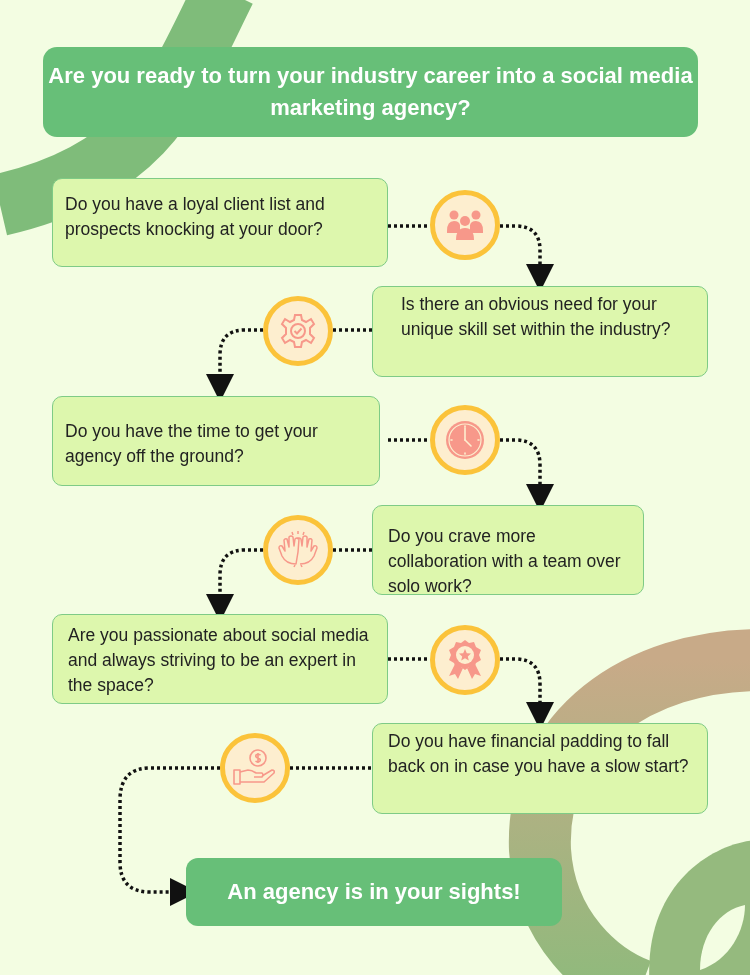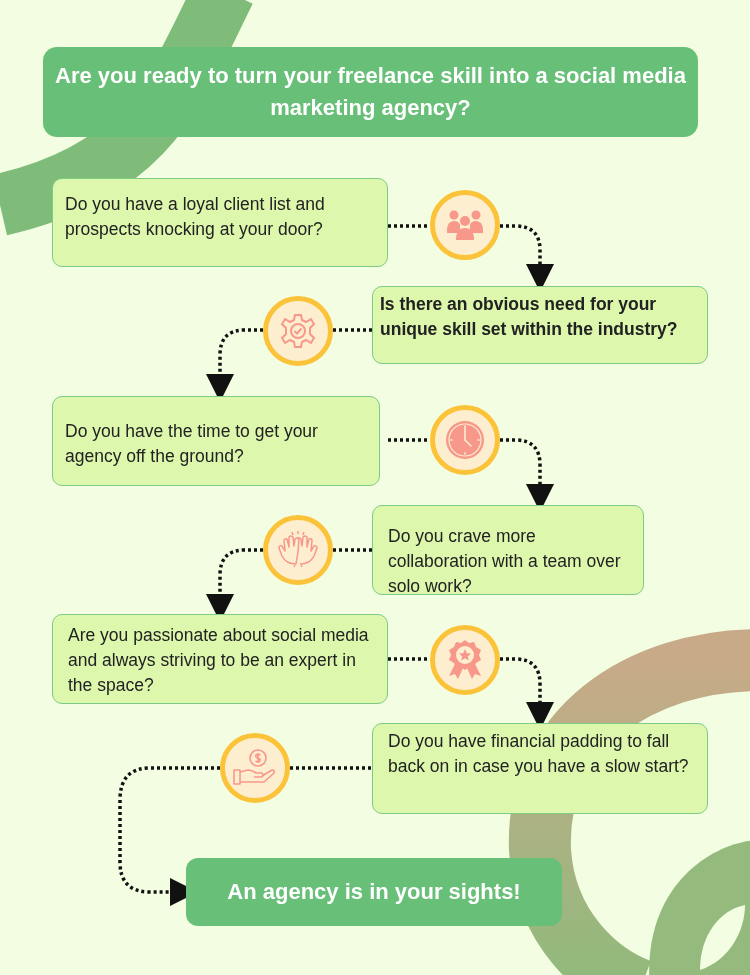--- a/index.html
+++ b/index.html
@@ -42,21 +42,21 @@
       <stop offset="0" stop-color="#c8aa88"></stop>
       <stop offset="1" stop-color="#8fba7c"></stop>
     </linearGradient>
   </defs>
   <path d="M 225 -10 C 175 90, 150 170, 0 205" stroke="#7fbc7a" stroke-width="62" fill="none"></path>
   <path d="M 760 660 C 640 660, 535 730, 540 850 C 545 930, 600 975, 640 990" stroke="url(#swirl2)" stroke-width="62" fill="none"></path>
   <path d="M 650 990 C 640 880, 720 840, 760 840 L 760 990 Z" fill="#95ba7e"></path>
   <path d="M 700 970 C 700 935, 720 910, 745 905 C 745 930, 730 960, 700 970 Z" fill="#f3fde2"></path>
 </svg>
 
-<div class="title-box">Are you ready to turn your freelance skill into a social media marketing agency?</div>
+<div class="title-box">Are you ready to turn your industry career into a social media marketing agency?</div>
 
 <svg class="connectors" viewBox="0 0 750 975">
   <defs>
     <marker id="arrow" markerWidth="8" markerHeight="8" refX="4" refY="4" orient="auto">
       <path d="M0,0 L8,4 L0,8 Z" fill="#111"></path>
     </marker>
   </defs>
   <g stroke="#111" stroke-width="3.5" stroke-dasharray="3,3" fill="none">
 
     <line x1="388" y1="226" x2="430" y2="226"></line>
@@ -88,21 +88,21 @@
       <circle cx="9" cy="8" r="4.5"></circle>
         <circle cx="31" cy="8" r="4.5"></circle>
       <path d="M2 24 Q2 14 9 14 Q14 14 15 18 L15 26 L2 26 Z"></path>
       <path d="M25 18 Q26 14 31 14 Q38 14 38 24 L38 26 L25 26 Z"></path>
       <circle cx="20" cy="14" r="5"></circle>
       <path d="M11 33 Q11 21 20 21 Q29 21 29 33 Z"></path>
     </g>
   </svg>
 </div>
 
-<div class="q-box" style="left:372px;top:286px;width:336px;height:78px;padding-top:5px;padding-left:7px;font-weight:bold;">
+<div class="q-box" style="left:372px;top:286px;width:336px;height:91px;padding-top:5px;padding-left:28px;">
   <span>Is there an obvious need for your unique skill set within the industry?</span>
 </div>
 <div class="icon-circle" style="left:263px;top:296px;width:70px;height:70px;">
   <svg width="40" height="40" viewBox="0 0 40 40">
     <g fill="none" stroke="#f7988a" stroke-width="2">
       <path d="M17 4 L23 4 L24 9 L28 11 L33 8 L36 13 L32 17 L32 23 L36 27 L33 32 L28 29 L24 31 L23 36 L17 36 L16 31 L12 29 L7 32 L4 27 L8 23 L8 17 L4 13 L7 8 L12 11 L16 9 Z"></path>
       <circle cx="20" cy="20" r="7"></circle>
       <path d="M16.5 20 L19 22.5 L23.5 17.5"></path>
     </g>
   </svg>

